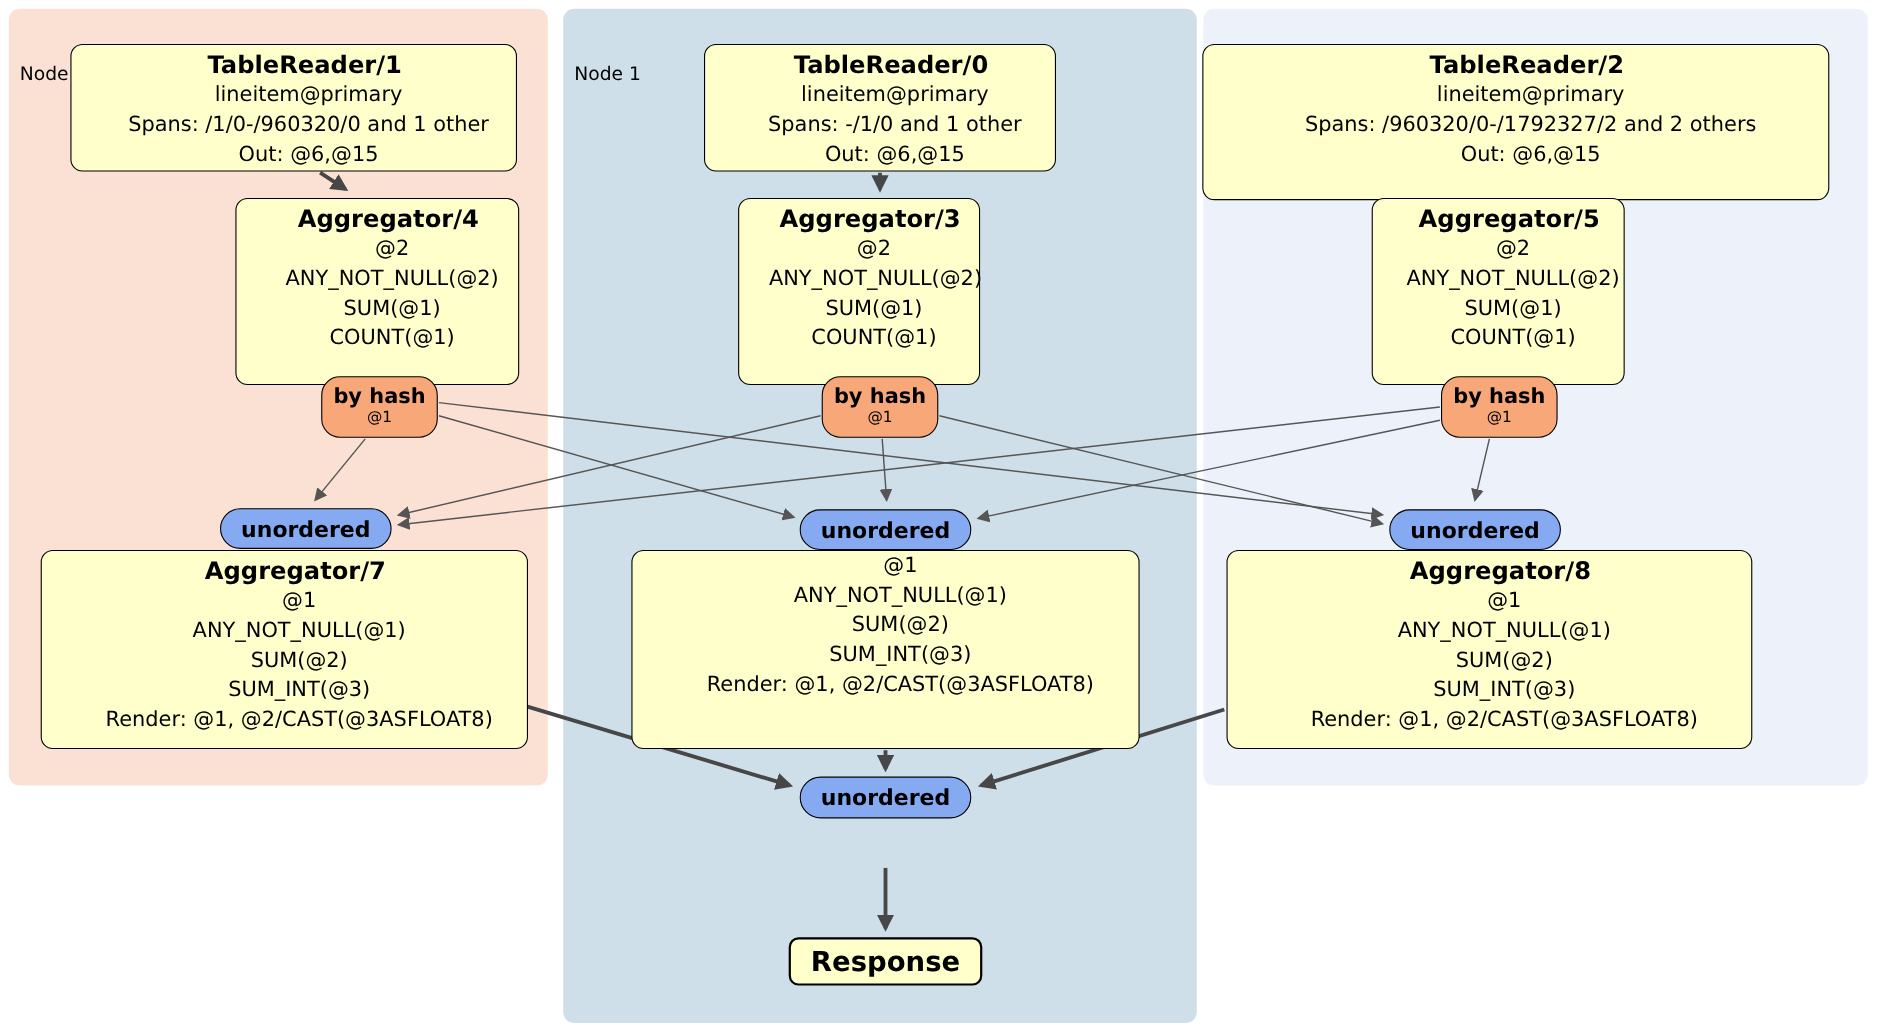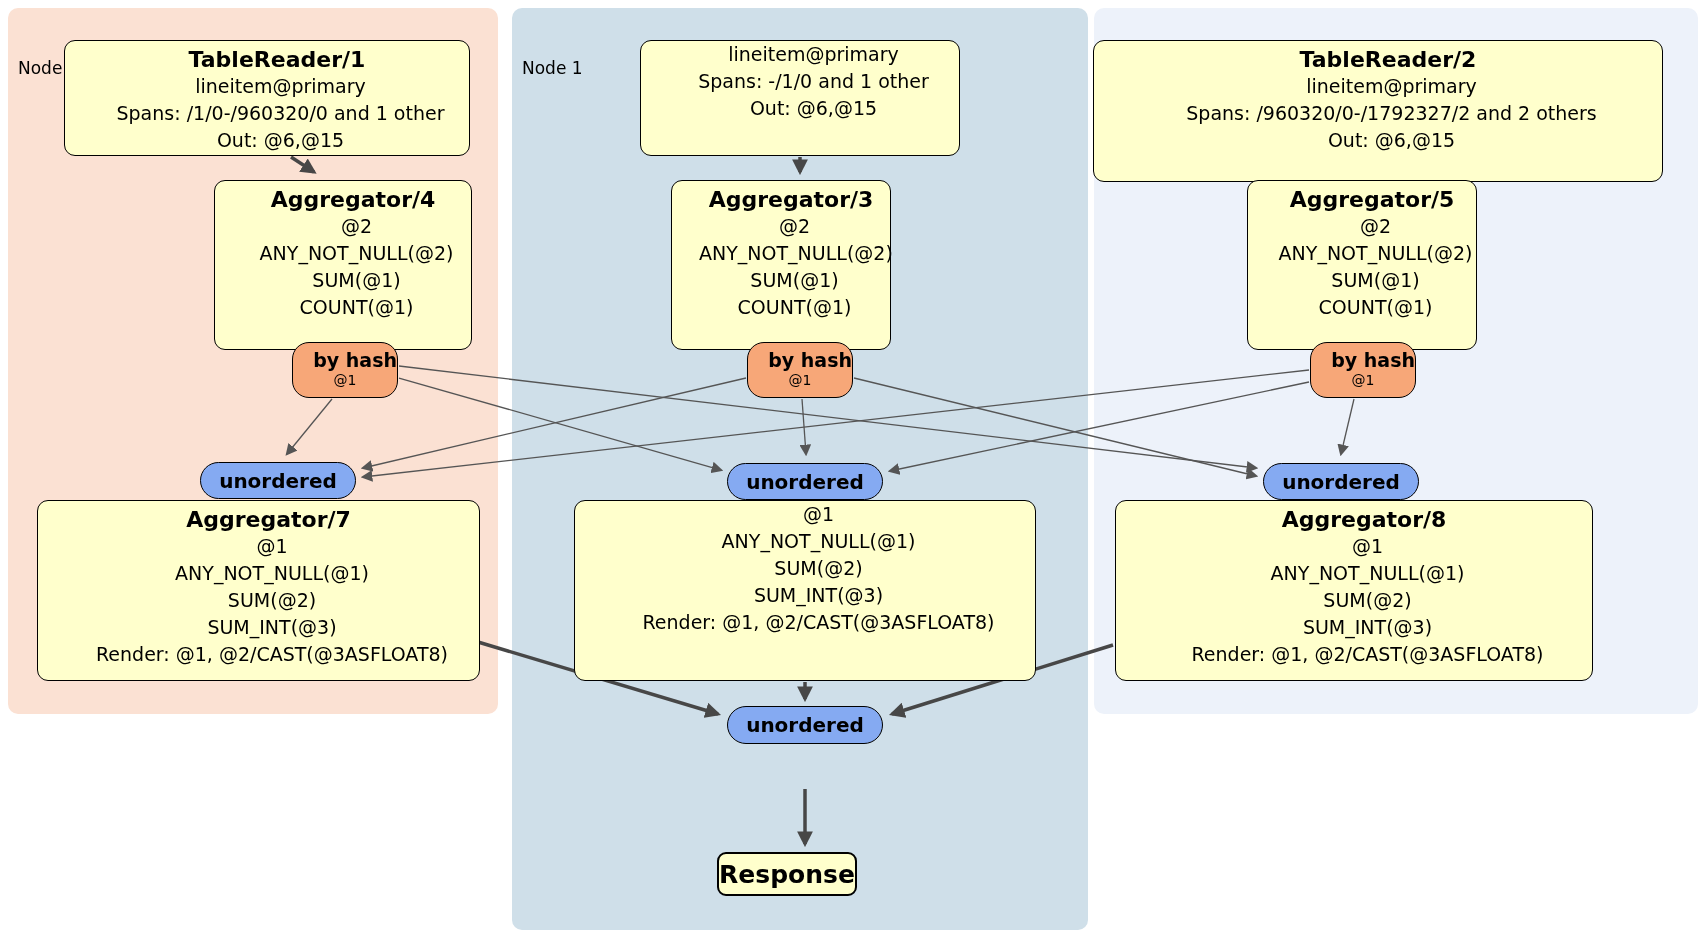--- a/index.html
+++ b/index.html
@@ -13,21 +13,21 @@
   .canvas{position:relative;width:1708px;height:940px;background:#fff;overflow:hidden;}
   .panel{position:absolute;border-radius:10px;z-index:0;}
   .panel-label{position:absolute;left:10px;top:6px;font-size:17px;color:#000;margin-top:44px;}
   svg.edges{position:absolute;left:0;top:0;z-index:1;}
   .box{position:absolute;background:var(--box-fill);border:1.5px solid #000;border-radius:11px;
        text-align:center;z-index:2;}
   .box .title{font-weight:bold;font-size:22px;line-height:26px;padding-top:6px;padding-left:20px;}
   .box .line{font-size:19px;line-height:27px;white-space:nowrap;padding-left:27px;}
   .router{position:absolute;background:var(--router-fill);border:1.5px solid #000;border-radius:17px;
           text-align:center;z-index:3;}
-  .router .rlabel{font-weight:bold;font-size:19px;line-height:24px;padding-top:5px;text-align:right;}
+  .router .rlabel{font-weight:bold;font-size:19px;line-height:24px;padding-top:5px;}
   .router .rdetail{font-size:14px;line-height:17px;}
   .sync{position:absolute;background:var(--sync-fill);border:1.5px solid #000;border-radius:19px;
         text-align:center;z-index:3;display:flex;align-items:center;justify-content:center;
         font-weight:bold;font-size:20px;}
   .terminal{position:absolute;background:var(--box-fill);border:2px solid #000;border-radius:9px;
             z-index:2;display:flex;align-items:center;justify-content:center;
             font-weight:bold;font-size:25px;}
 </style>
 </head>
 <body>
@@ -96,20 +96,21 @@
   <div class="box" style="left:37px;top:500px;width:443px;height:181px">
     <div class="title">Aggregator/7</div>
     <div class="line">@1</div>
     <div class="line">ANY_NOT_NULL(@1)</div>
     <div class="line">SUM(@2)</div>
     <div class="line">SUM_INT(@3)</div>
     <div class="line">Render: @1, @2/CAST(@3ASFLOAT8)</div>
   </div>
 
   <div class="box" style="left:640px;top:40px;width:320px;height:116px">
+    <div class="title">TableReader/0</div>
     <div class="line">lineitem@primary</div>
     <div class="line">Spans: -/1/0 and 1 other</div>
     <div class="line">Out: @6,@15</div>
   </div>
   <div class="box" style="left:671px;top:180px;width:220px;height:170px">
     <div class="title">Aggregator/3</div>
     <div class="line">@2</div>
     <div class="line">ANY_NOT_NULL(@2)</div>
     <div class="line">SUM(@1)</div>
     <div class="line">COUNT(@1)</div>
@@ -120,21 +121,21 @@
   </div>
   <div class="sync" style="left:727px;top:463px;width:156px;height:37px">unordered</div>
   <div class="box" style="left:574px;top:500px;width:462px;height:181px">
     <div class="line">@1</div>
     <div class="line">ANY_NOT_NULL(@1)</div>
     <div class="line">SUM(@2)</div>
     <div class="line">SUM_INT(@3)</div>
     <div class="line">Render: @1, @2/CAST(@3ASFLOAT8)</div>
   </div>
   <div class="sync" style="left:727px;top:706px;width:156px;height:38px">unordered</div>
-  <div class="terminal" style="left:717px;top:852px;width:140px;height:44px">Response</div>
+  <div class="terminal" style="left:717px;top:852px;width:176px;height:44px">Response</div>
 
   <div class="box" style="left:1093px;top:40px;width:570px;height:142px">
     <div class="title">TableReader/2</div>
     <div class="line">lineitem@primary</div>
     <div class="line">Spans: /960320/0-/1792327/2 and 2 others</div>
     <div class="line">Out: @6,@15</div>
   </div>
   <div class="box" style="left:1247px;top:180px;width:230px;height:170px">
     <div class="title">Aggregator/5</div>
     <div class="line">@2</div>

